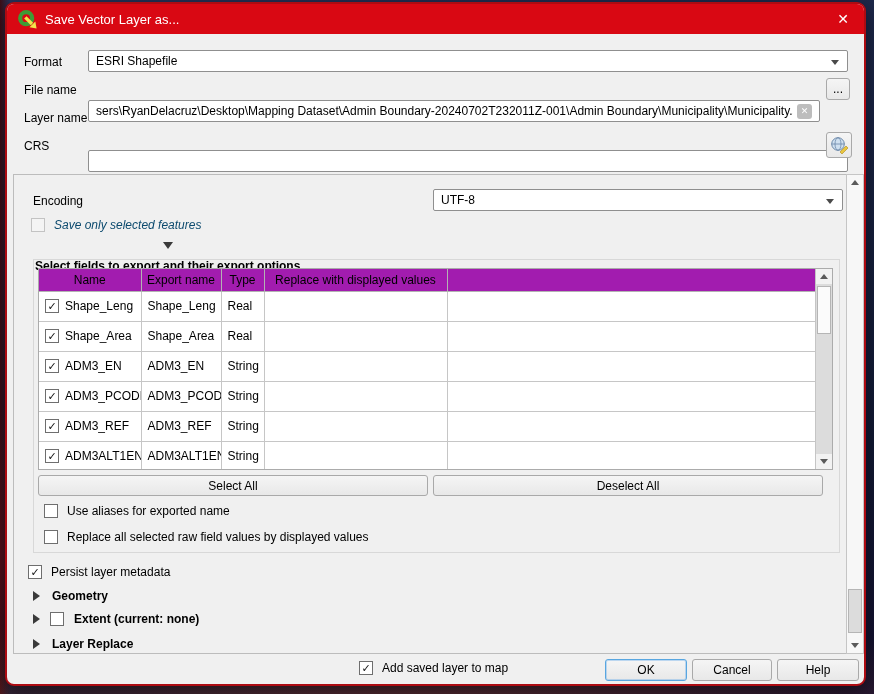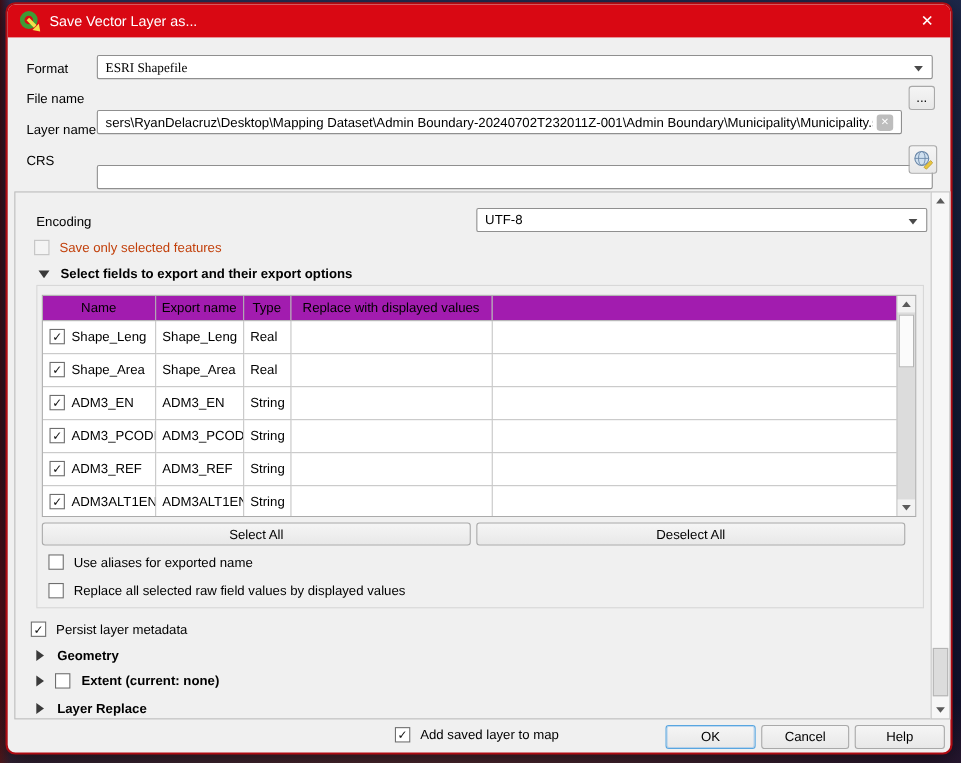--- a/index.html
+++ b/index.html
@@ -53,21 +53,21 @@
 
   .cb {
     width:14px; height:14px; background:#fff; border:1px solid #6e6e6e; display:inline-flex;
     align-items:center; justify-content:center; font-size:11px; font-weight:bold; color:#101010; flex:0 0 auto;
   }
   .cb.disabled { border-color:#c3c3c3; background:#f4f4f4; }
 
   .tri-r { width:0; height:0; border-top:5px solid transparent; border-bottom:5px solid transparent; border-left:7px solid #3a3a3a; display:inline-block; }
   .tri-d { width:0; height:0; border-left:5px solid transparent; border-right:5px solid transparent; border-top:7px solid #3a3a3a; display:inline-block; }
   .bold { font-weight:bold; }
-  .dis-text { color:#c2410c; }
+  .dis-text { color:#0c4a6e;font-style:italic; }
 
   .scrollframe { border:1px solid #bcbcbc; background:#f0f0f0; }
   .groupframe { border:1px solid #d8d8d8; }
 
   
   .sbar { background:#f7f7f7; border:1px solid #c5c5c5; position:absolute; }
   .sb-btn { position:absolute; left:0; width:100%; height:15px; display:flex; align-items:center; justify-content:center; }
   .sb-up-gl { width:0; height:0; border-left:4px solid transparent; border-right:4px solid transparent; border-bottom:5px solid #5a5a5a; }
   .sb-dn-gl { width:0; height:0; border-left:4px solid transparent; border-right:4px solid transparent; border-top:5px solid #5a5a5a; }
   .sb-thumb { position:absolute; left:1px; right:1px; background:#dcdcdc; border:1px solid #b5b5b5; }
@@ -92,21 +92,21 @@
       <svg width="20" height="20" viewBox="0 0 24 24">
         <circle cx="11" cy="11" r="7.2" fill="none" stroke="#3f9b35" stroke-width="5"></circle>
         <line x1="10" y1="10" x2="18" y2="18" stroke="#f3e24b" stroke-width="4"></line>
         <polygon points="15,22 22,15 23.5,23.5" fill="#f3e24b"></polygon>
       </svg>
       <span class="title">Save Vector Layer as...</span>
       <span class="close-btn">✕</span>
     </div>
 
     <div class="abs lbl" style="left:17px; top:51px;">Format</div>
-    <div class="abs combo" style="left:81px; top:46px; width:760px;font-family:Liberation Serif, serif;">
+    <div class="abs combo" style="left:81px; top:46px; width:760px;">
       <span>ESRI Shapefile</span>
       <span class="dd-arrow"></span>
     </div>
 
     <div class="abs lbl" style="left:17px; top:79px;">File name</div>
     <div class="abs input" style="left:81px; top:74px; width:732px;">
       <span style="flex:1; overflow:hidden; white-space:nowrap;">sers\RyanDelacruz\Desktop\Mapping Dataset\Admin Boundary-20240702T232011Z-001\Admin Boundary\Municipality\Municipality.shp_UTM51.shp</span>
       <span style="width:15px; height:15px; background:#bdbdbd; border-radius:3px; color:#fff; font-size:9px; display:inline-flex; align-items:center; justify-content:center; margin-left:4px; flex:0 0 auto;">✕</span>
     </div>
     <div class="abs btn" style="left:819px; top:74px; width:24px; height:22px;">...</div>
@@ -136,21 +136,21 @@
       <div class="abs combo" style="left:419px; top:14px; width:410px;">
         <span>UTF-8</span>
         <span class="dd-arrow"></span>
       </div>
 
       <div class="abs" style="left:17px; top:43px; display:flex; align-items:center; gap:9px;">
         <span class="cb disabled"></span>
         <span class="lbl dis-text">Save only selected features</span>
       </div>
 
-      <div class="abs" style="left:21px; top:67px; display:flex; align-items:center; gap:10px;">
+      <div class="abs" style="left:21px; top:67px; display:flex; align-items:center; gap:10px;flex-direction:column;">
         <span class="tri-d"></span>
         <span class="lbl bold">Select fields to export and their export options</span>
       </div>
 
       <div class="abs groupframe" style="left:19px; top:84px; width:807px; height:294px;"></div>
 
       <div class="abs" style="left:24px; top:93px; width:795px; height:202px; border:1px solid #ababab; background:#fff; overflow:hidden;">
         <table class="ftable">
           <colgroup>
               <col style="width:102px">

